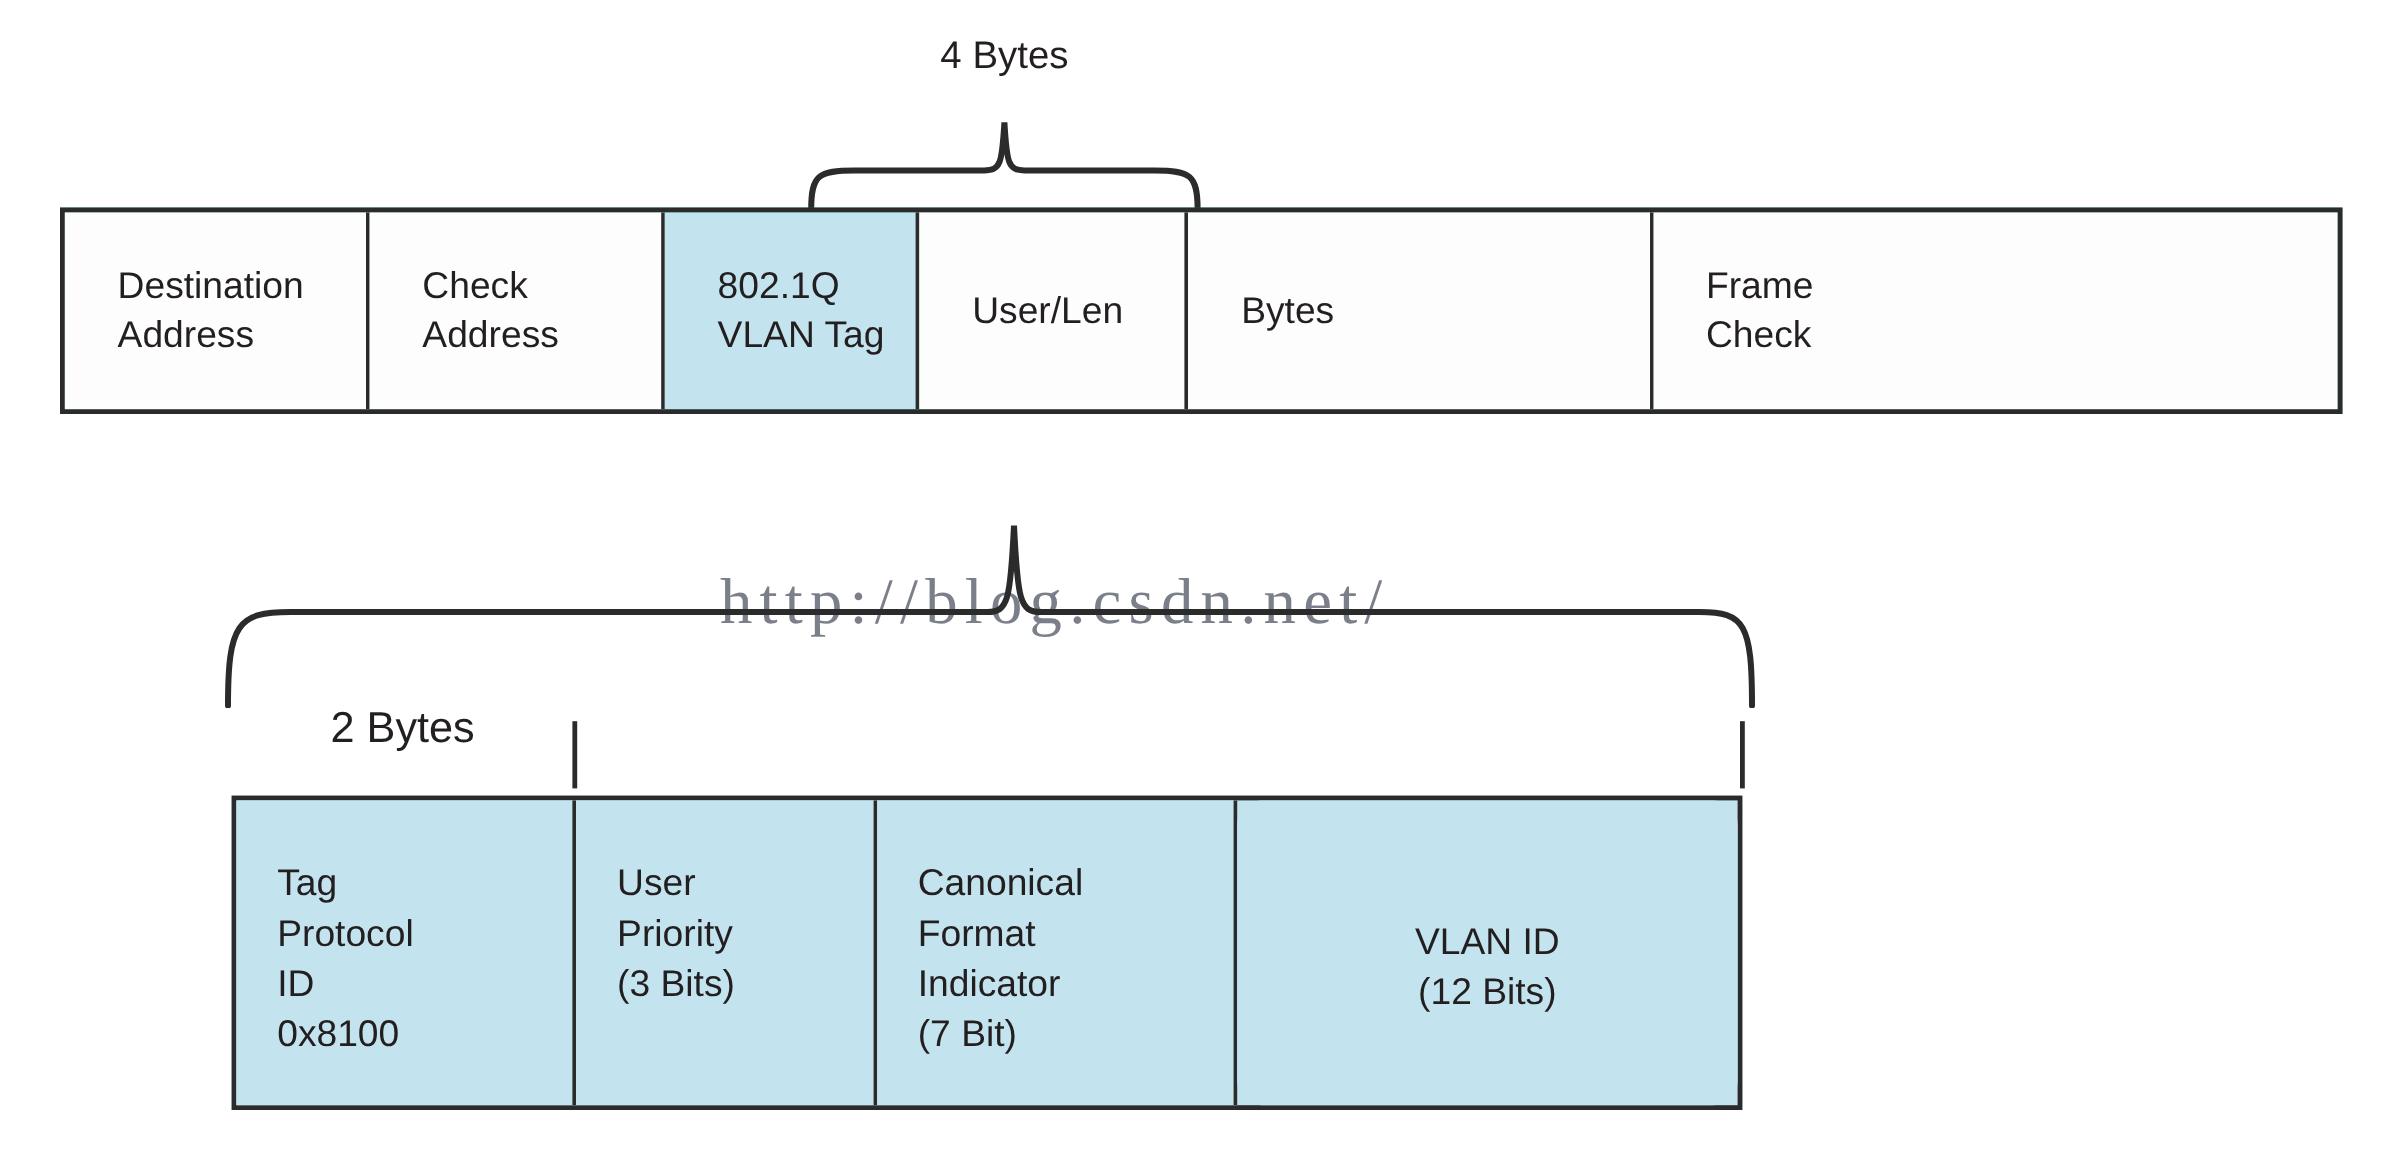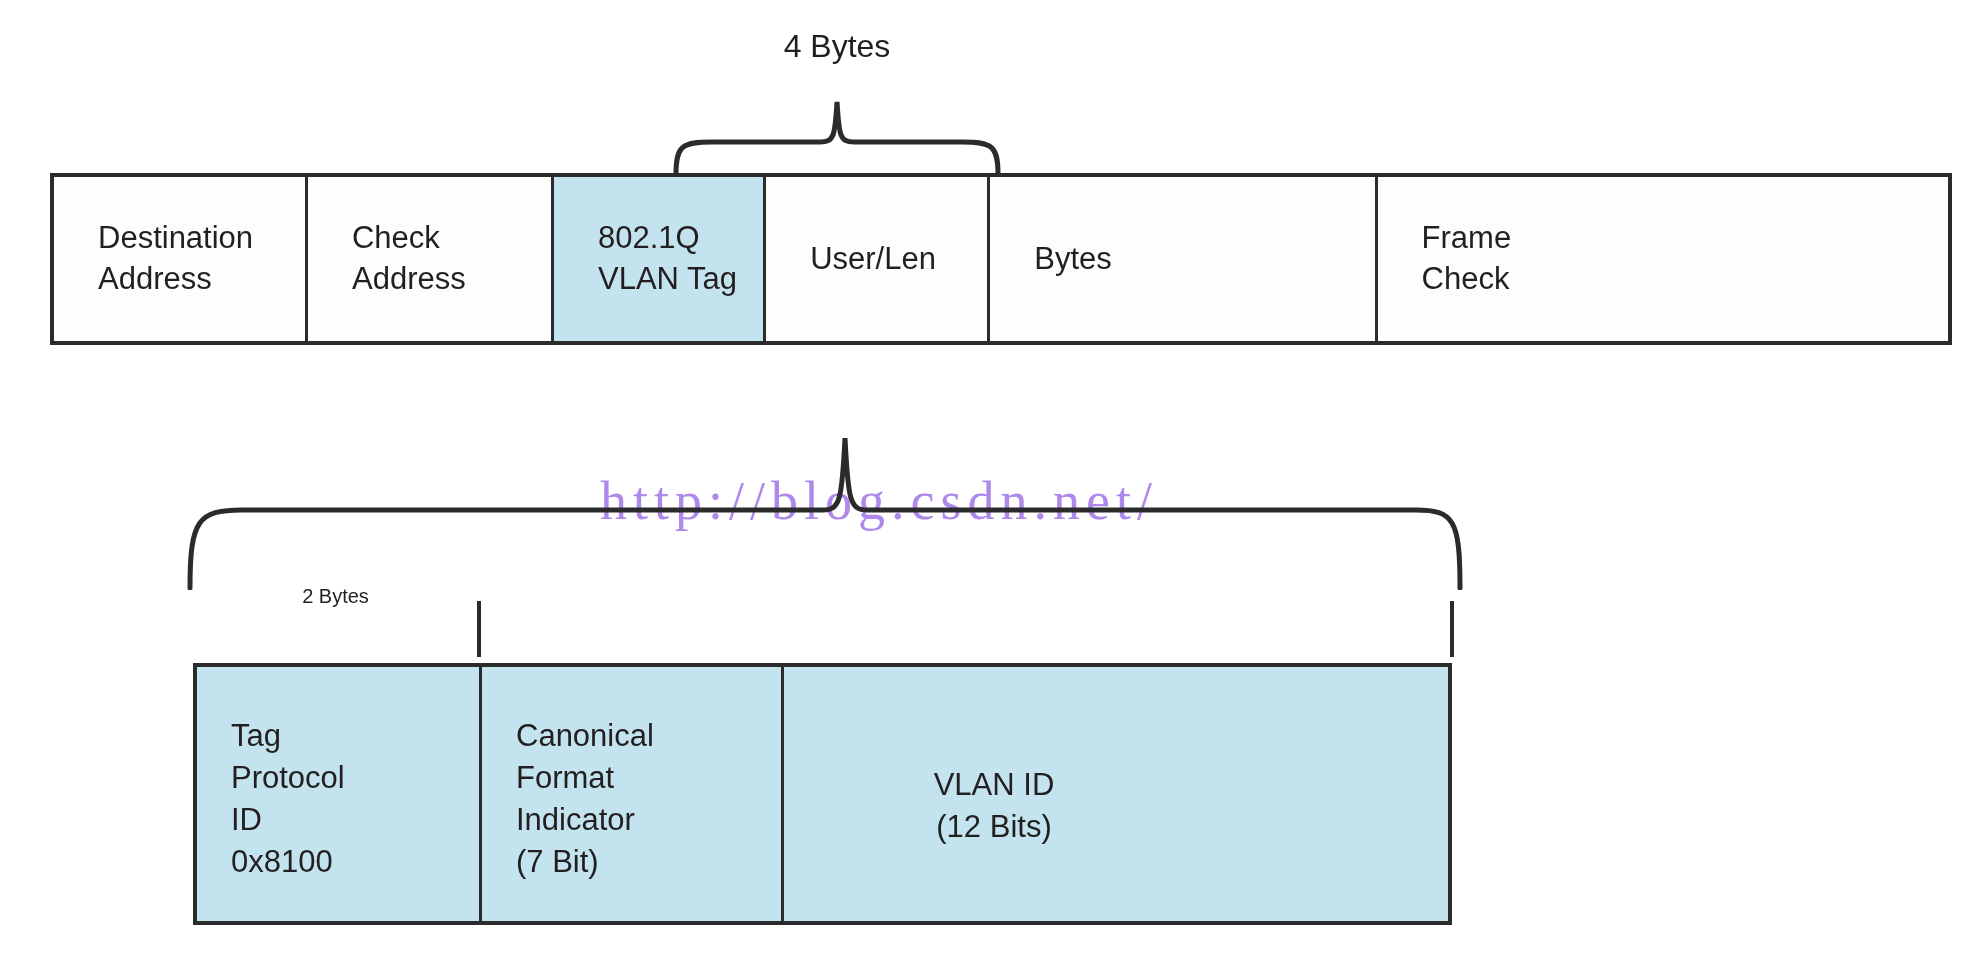--- a/index.html
+++ b/index.html
@@ -25,21 +25,21 @@
 
   
   .watermark {
     position: absolute;
     left: 600px;
     top: 470px;
     width: 900px;
     font-family: "Liberation Serif", serif;
     font-size: 54px;
     letter-spacing: 6px;
-    color: #6d28d9;
+    color: #0f172a;
     opacity: .55;
     white-space: nowrap;
     user-select: none;
     pointer-events: none;
   }
 
   
   .frame-row {
     position: absolute;
     left: 50px;
@@ -87,21 +87,21 @@
     position: absolute;
     left: 168px;
     top: 360px;
     width: 1300px;
     height: 230px;
   }
 
   
   .bytes-label {
     position: absolute;
-    font-size: 20px;
+    font-size: 36px;
     white-space: nowrap;
   }
   .bytes-label.left  { left: 193px; top: 585px; width: 285px; text-align: center; }
   .bytes-label.right { left: 478px; top: 585px; width: 974px; text-align: center; }
 
   .tick {
     position: absolute;
     width: 4px;
     background: #2b2b2b;
   }
@@ -187,20 +187,25 @@
   <div class="tick t1"></div>
   <div class="tick t2"></div>
 
   <div class="tag-row">
     <div class="tag-cell" style="width:285px">
       <span class="lbl">Tag
 Protocol
 ID
 0x8100</span>
     </div>
+    <div class="tag-cell" style="width:252px">
+      <span class="lbl">User
+Priority
+(3 Bits)</span>
+    </div>
     <div class="tag-cell" style="width:302px">
       <span class="lbl">Canonical
 Format
 Indicator
 (7 Bit)</span>
     </div>
     <div class="tag-cell centered" style="width:420px">
       <span class="lbl">VLAN ID
 (12 Bits)</span>
     </div>

